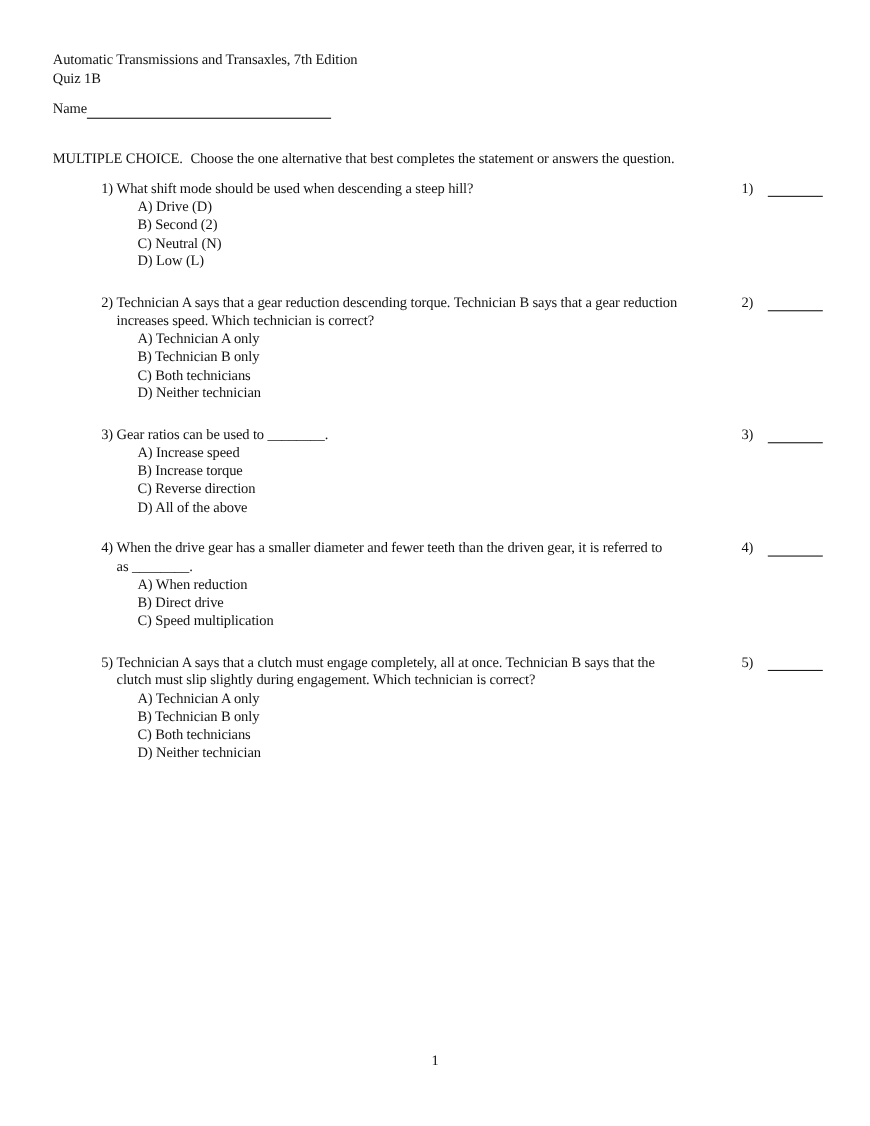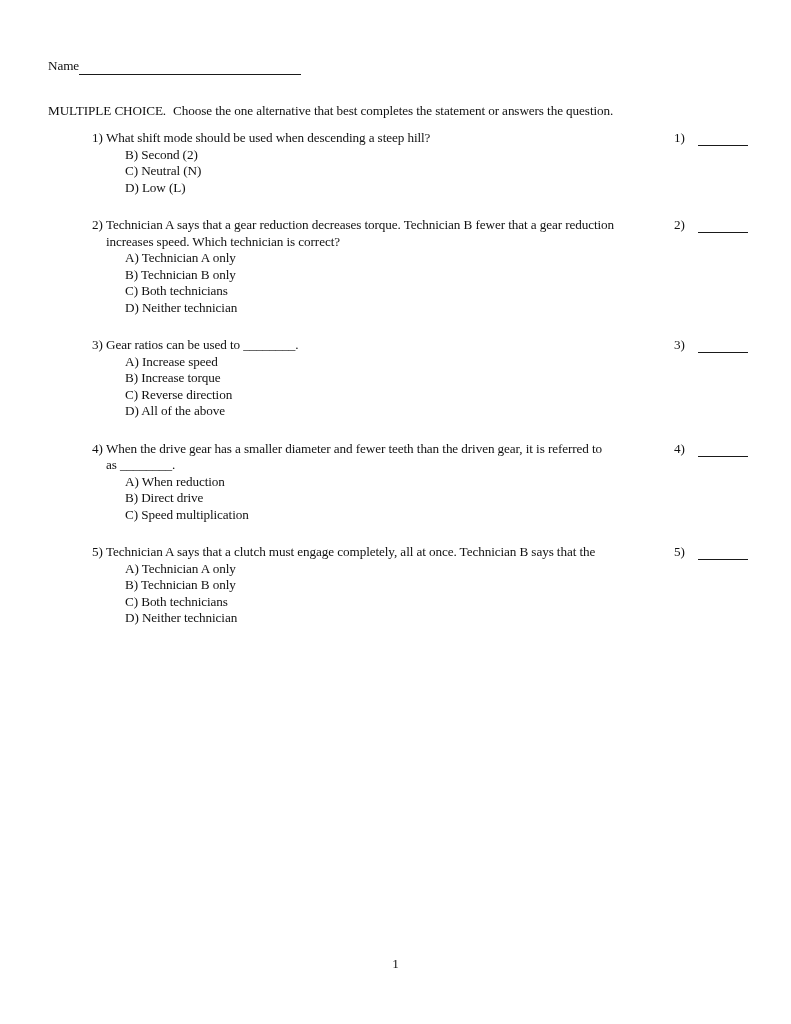--- a/index.html
+++ b/index.html
@@ -50,52 +50,57 @@
     position: absolute;
     bottom: 52px; left: 0; right: 0;
     text-align: center;
   }
 </style>
 </head>
 <body>
 
 <div class="page txt">
 
+  <div class="header-block">
+    <div>Automatic Transmissions and Transaxles, 7th Edition</div>
+    <div>Quiz 1B</div>
+  </div>
 
   <div class="name-row">
     <span>Name</span>
       <span class="name-blank"></span>
   </div>
 
   <div class="mc-heading">
     <span class="label">MULTIPLE CHOICE.</span><span>Choose the one alternative that best completes the statement or answers the question.</span>
   </div>
 
   <div class="questions">
 
     <div class="question">
       <div class="q-num">1)</div>
       <div class="q-content">
         <div class="q-line">What shift mode should be used when descending a steep hill?</div>
         <div class="q-options">
+          <div class="q-line">A) Drive (D)</div>
           <div class="q-line">B) Second (2)</div>
           <div class="q-line">C) Neutral (N)</div>
           <div class="q-line">D) Low (L)</div>
         </div>
       </div>
       <div class="answer-cell">
         <span class="ans-num">1)</span>
         <span class="ans-blank"></span>
       </div>
     </div>
 
     <div class="question">
       <div class="q-num">2)</div>
       <div class="q-content">
-        <div class="q-line">Technician A says that a gear reduction decreases torque. Technician B fewer that a gear reduction</div>
+        <div class="q-line">Technician A says that a gear reduction descending torque. Technician B says that a gear reduction</div>
         <div class="q-line">increases speed. Which technician is correct?</div>
         <div class="q-options">
           <div class="q-line">A) Technician A only</div>
           <div class="q-line">B) Technician B only</div>
           <div class="q-line">C) Both technicians</div>
           <div class="q-line">D) Neither technician</div>
         </div>
       </div>
       <div class="answer-cell">
         <span class="ans-num">2)</span>
@@ -134,20 +139,21 @@
       <div class="answer-cell">
         <span class="ans-num">4)</span>
         <span class="ans-blank"></span>
       </div>
     </div>
 
     <div class="question">
       <div class="q-num">5)</div>
       <div class="q-content">
         <div class="q-line">Technician A says that a clutch must engage completely, all at once. Technician B says that the</div>
+        <div class="q-line">clutch must slip slightly during engagement. Which technician is correct?</div>
         <div class="q-options">
           <div class="q-line">A) Technician A only</div>
           <div class="q-line">B) Technician B only</div>
           <div class="q-line">C) Both technicians</div>
           <div class="q-line">D) Neither technician</div>
         </div>
       </div>
       <div class="answer-cell">
         <span class="ans-num">5)</span>
         <span class="ans-blank"></span>

